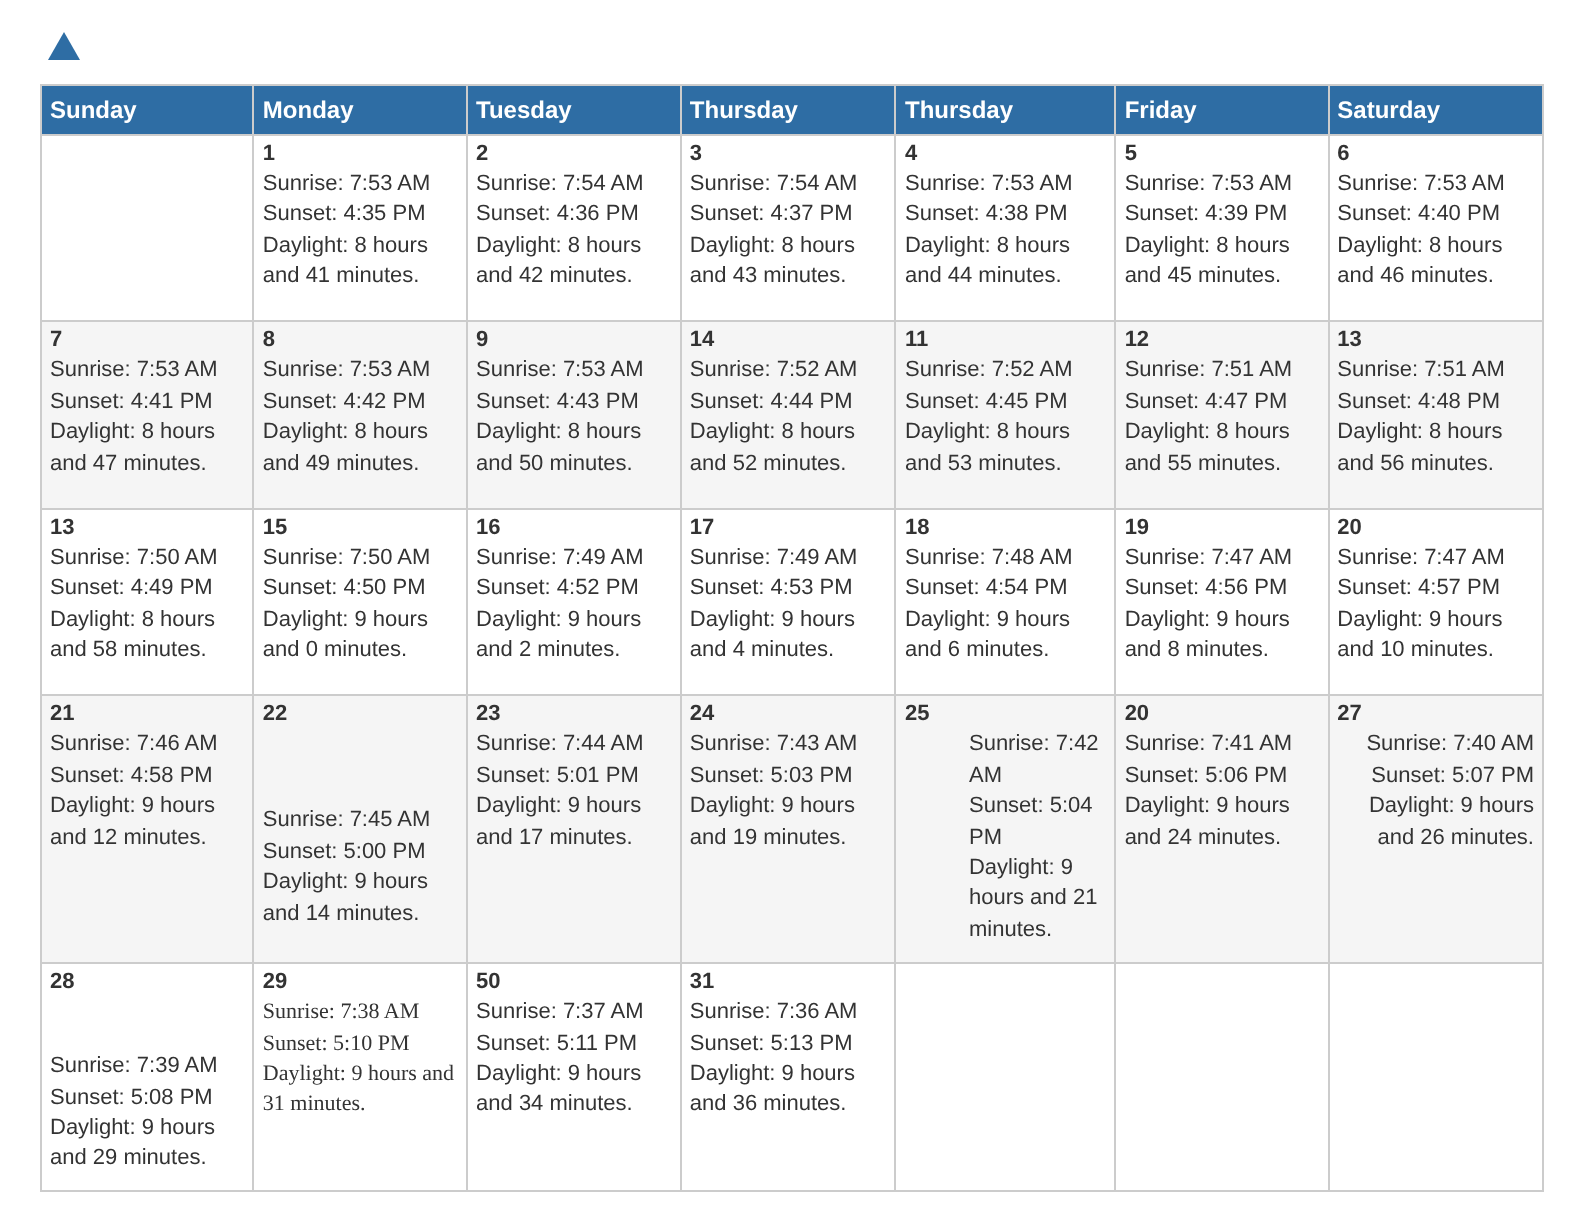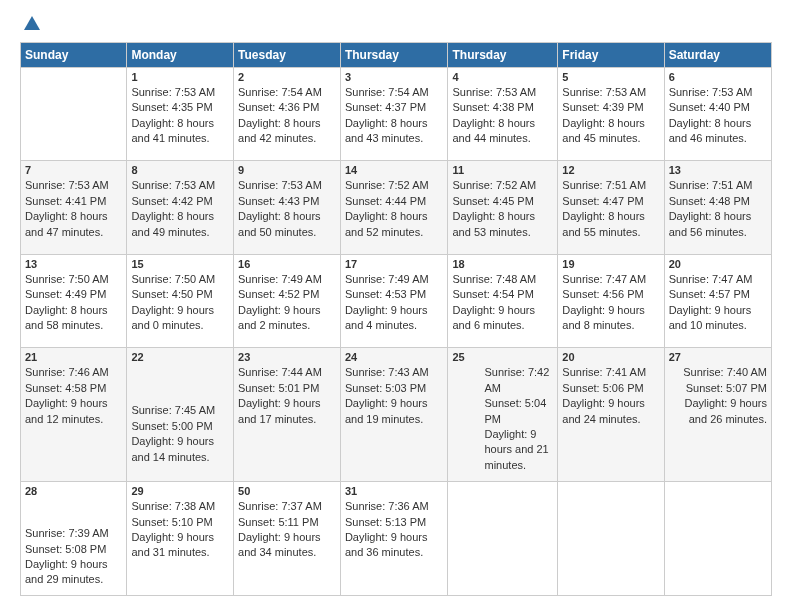--- a/index.html
+++ b/index.html
@@ -310,21 +310,21 @@
         </tr>
         <tr>
           <td>
             <span class="day-number">28</span>
             <div class="cell-text" style="white-space: pre-line; margin-top: 29px;">Sunrise: 7:39 AM
 Sunset: 5:08 PM
 Daylight: 9 hours and 29 minutes.</div>
           </td>
           <td>
             <span class="day-number">29</span>
-            <div class="cell-text" style="white-space: pre-line;">Sunrise: 7:38 AM
+            <div class="cell-text" style="white-space: pre-line; font-family: Liberation Serif, serif;">Sunrise: 7:38 AM
 Sunset: 5:10 PM
 Daylight: 9 hours and 31 minutes.</div>
           </td>
           <td>
             <span class="day-number">50</span>
             <div class="cell-text" style="white-space: pre-line;">Sunrise: 7:37 AM
 Sunset: 5:11 PM
 Daylight: 9 hours and 34 minutes.</div>
           </td>
           <td>

